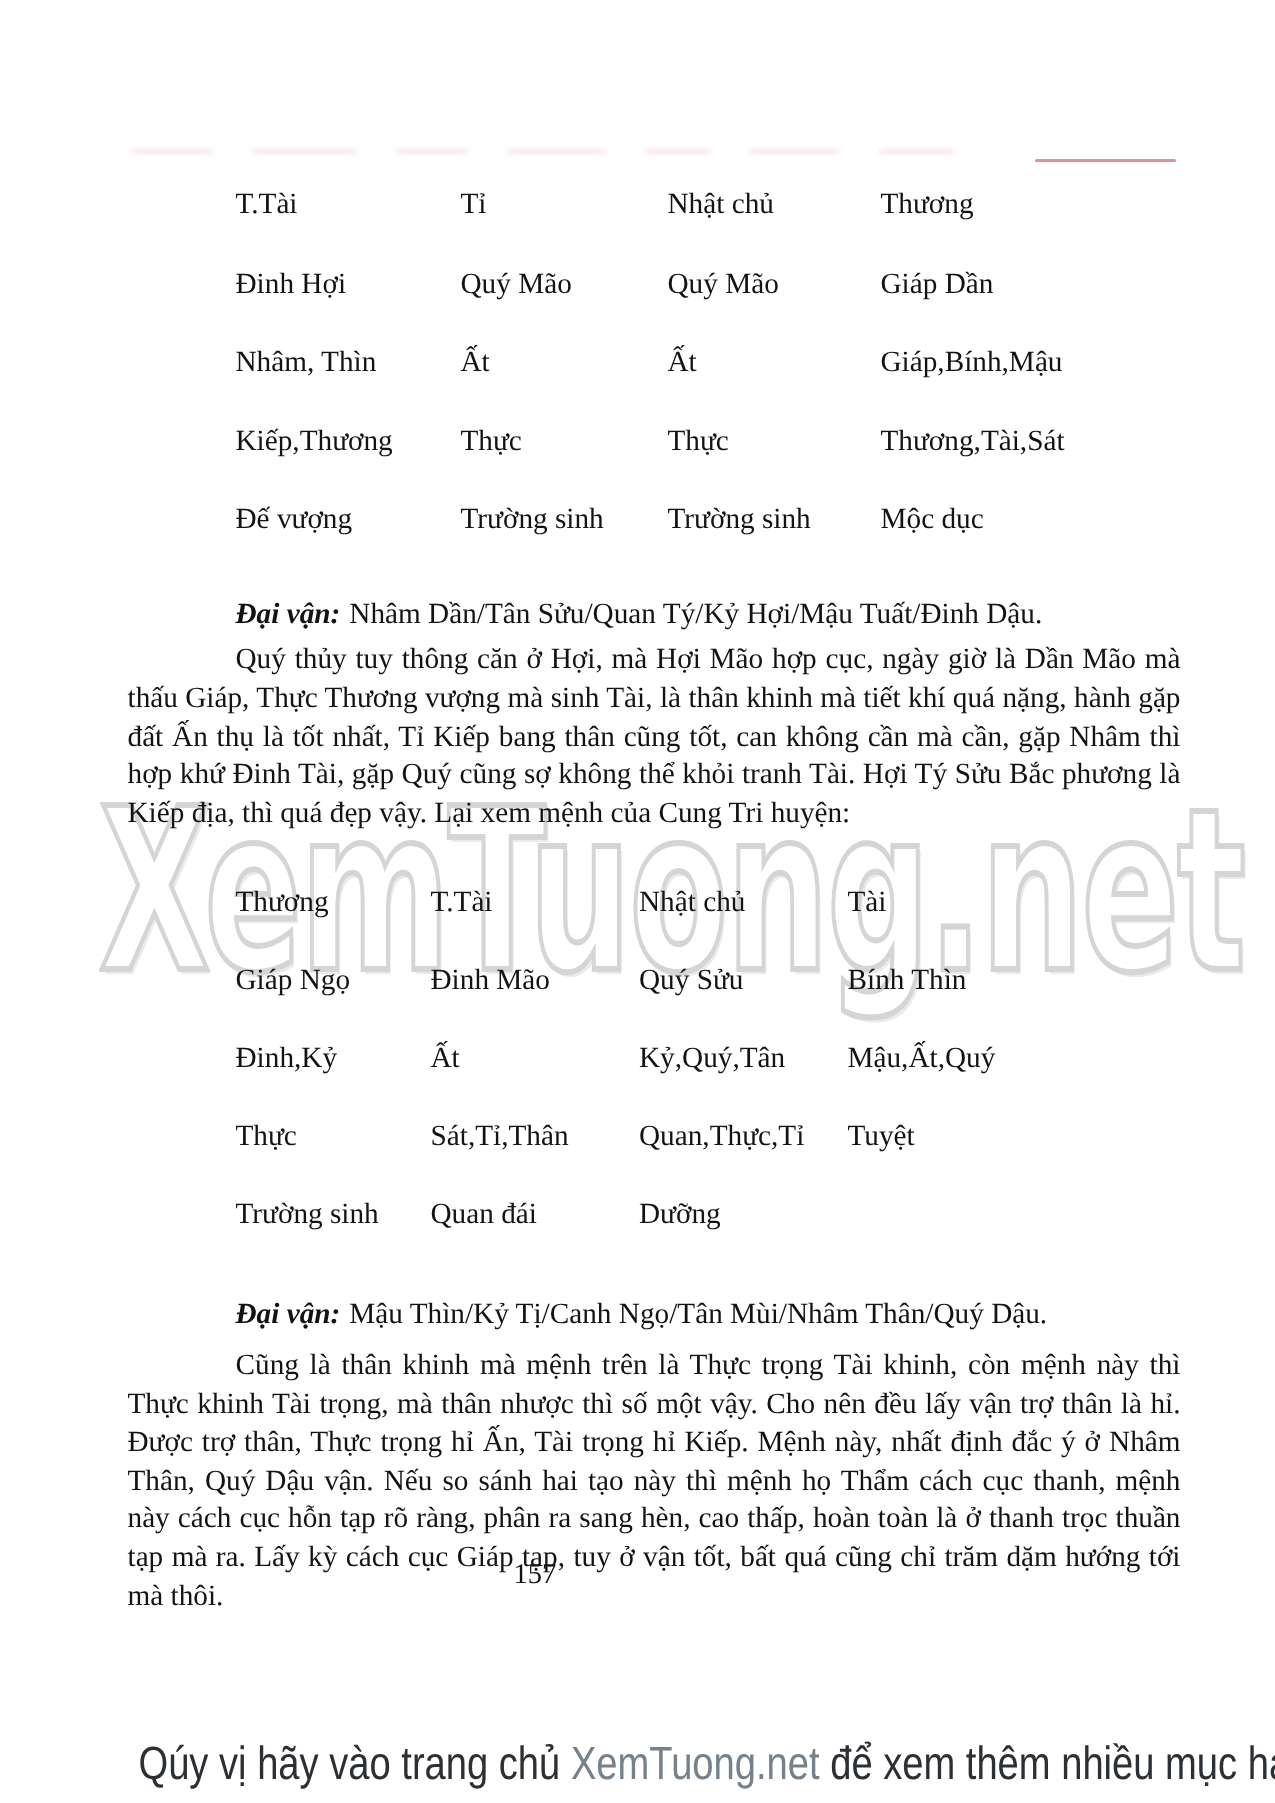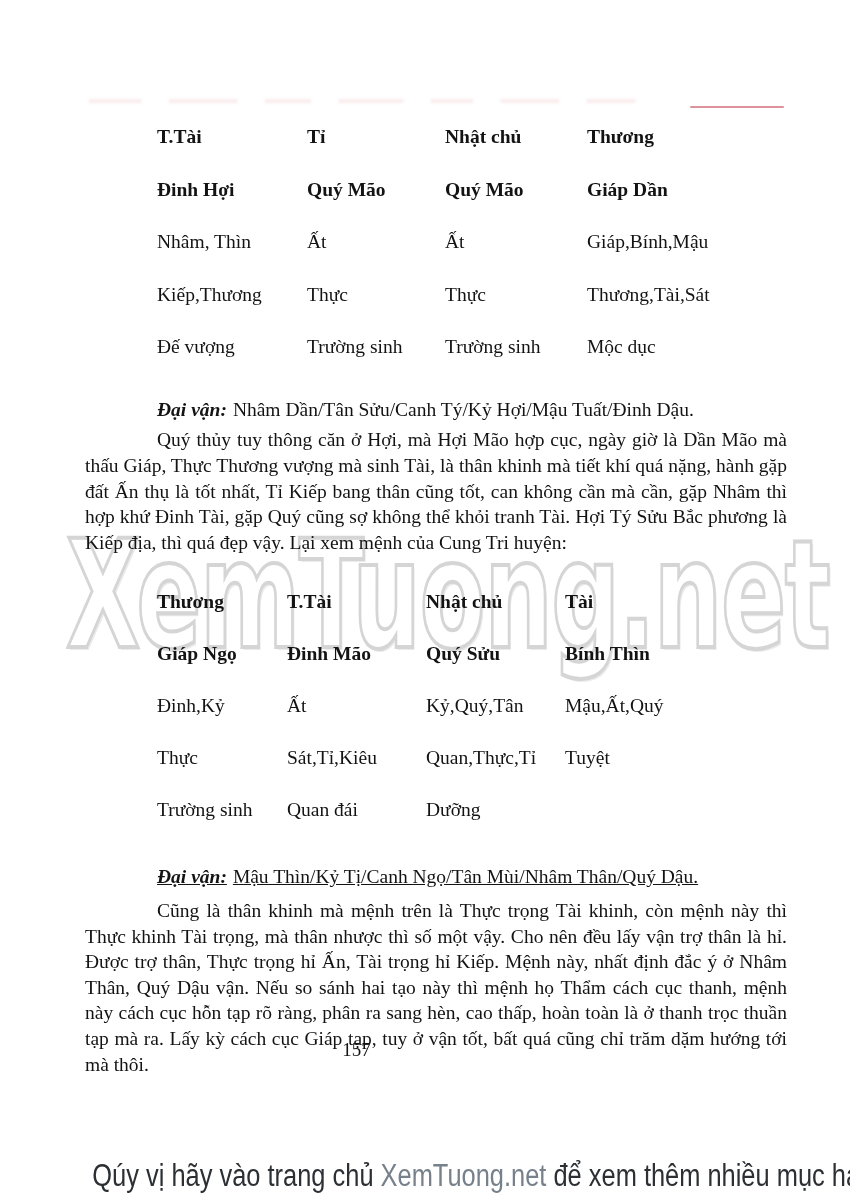--- a/index.html
+++ b/index.html
@@ -35,26 +35,26 @@
     transform-origin: left top;
     z-index: 0;
     letter-spacing: -2px;
   }
 
   
   .pillar-table { display: grid; z-index: 1; }
   .t1 { left: 157px; top: 126px; grid-template-columns: 150px 138px 142px 180px; grid-auto-rows: 52.5px; }
   .t2 { left: 157px; top: 591px; grid-template-columns: 130px 139px 139px 170px; grid-auto-rows: 52px; }
   .pillar-table span { font-size: 19.5px; line-height: 22px; }
-  .t-bold span.rowbold, .rowbold { font-weight: bold; }
+  .t-bold span.rowbold, .rowbold { font-weight: normal; }
 
   
   .daivan { left: 85px; width: 710px; font-size: 19.5px; z-index: 1; }
   .dv1 { top: 399px; }
-  .dv2 { top: 866px; text-decoration: underline; }
+  .dv2 { top: 866px; }
   .daivan .lbl { font-weight: bold; font-style: italic; margin-left: 72px; margin-right: 6px; }
 
   
   .para { left: 85px; width: 702px; font-size: 19.5px; line-height: 25.8px; text-align: justify; text-indent: 72px; z-index: 1; margin: 0; }
   .p1 { top: 427px; }
   .p2 { top: 898px; line-height: 25.6px; }
   .ital { }
 
   
   .page-number { top: 1039px; left: 0; width: 713px; text-align: center; font-size: 19px; z-index: 1; }
@@ -107,40 +107,40 @@
   <span>Thực</span>
   <span>Thực</span>
   <span>Thương,Tài,Sát</span>
   <span>Đế vượng</span>
   <span>Trường sinh</span>
   <span>Trường sinh</span>
   <span>Mộc dục</span>
 </div>
 
 <div class="abs daivan dv1">
-  <span class="lbl">Đại vận:</span><span>Nhâm Dần/Tân Sửu/Canh Tý/Kỷ Hợi/Mậu Tuất/Đinh Dậu.</span>
+  <span class="lbl">Đại vận:</span><span>Nhâm Dần/Tân Sửu/Quan Tý/Kỷ Hợi/Mậu Tuất/Đinh Dậu.</span>
 </div>
 
 <p class="abs para p1"><span>Quý thủy tuy thông căn ở Hợi, mà Hợi Mão hợp cục, ngày giờ là Dần Mão mà thấu Giáp, Thực Thương vượng mà sinh Tài, là thân khinh mà tiết khí quá nặng, hành gặp đất Ấn thụ là tốt nhất, Tỉ Kiếp bang thân cũng tốt, can không cần mà cần, gặp Nhâm thì hợp khứ Đinh Tài, gặp Quý cũng sợ không thể khỏi tranh Tài. Hợi Tý Sửu Bắc phương là Kiếp địa, thì quá đẹp vậy. Lại xem </span><span class="ital">mệnh của Cung Tri huyện:</span></p>
 
 <div class="abs pillar-table t2">
   <span class="rowbold">Thương</span>
   <span class="rowbold">T.Tài</span>
   <span class="rowbold">Nhật chủ</span>
   <span class="rowbold">Tài</span>
   <span class="rowbold">Giáp Ngọ</span>
   <span class="rowbold">Đinh Mão</span>
   <span class="rowbold">Quý Sửu</span>
   <span class="rowbold">Bính Thìn</span>
   <span>Đinh,Kỷ</span>
   <span>Ất</span>
   <span>Kỷ,Quý,Tân</span>
   <span>Mậu,Ất,Quý</span>
   <span>Thực</span>
-  <span>Sát,Tỉ,Kiêu</span>
+  <span>Sát,Tỉ,Thân</span>
   <span>Quan,Thực,Tỉ</span>
   <span>Tuyệt</span>
   <span>Trường sinh</span>
   <span>Quan đái</span>
   <span>Dưỡng</span>
 </div>
 
 <div class="abs daivan dv2">
   <span class="lbl">Đại vận:</span><span>Mậu Thìn/Kỷ Tị/Canh Ngọ/Tân Mùi/Nhâm Thân/Quý Dậu.</span>
 </div>

